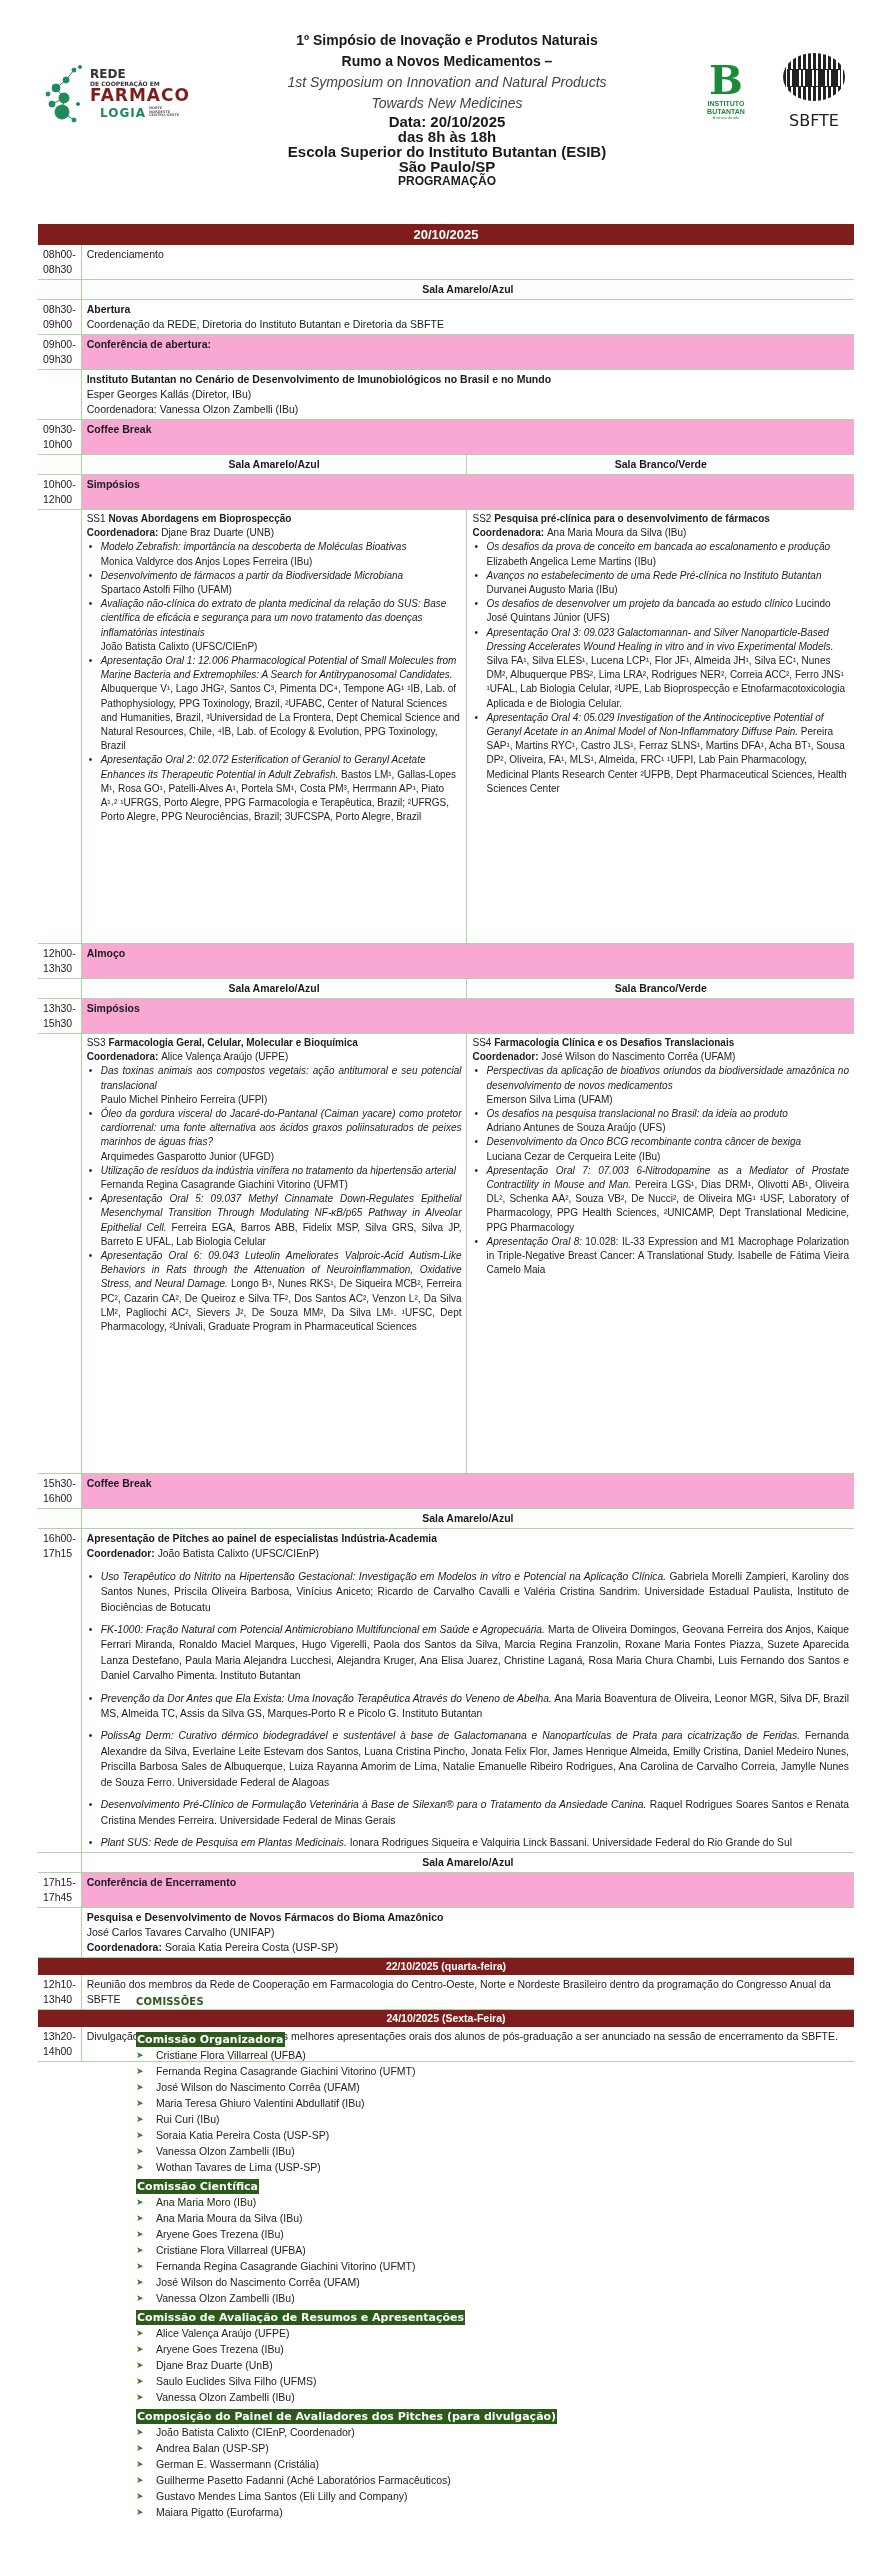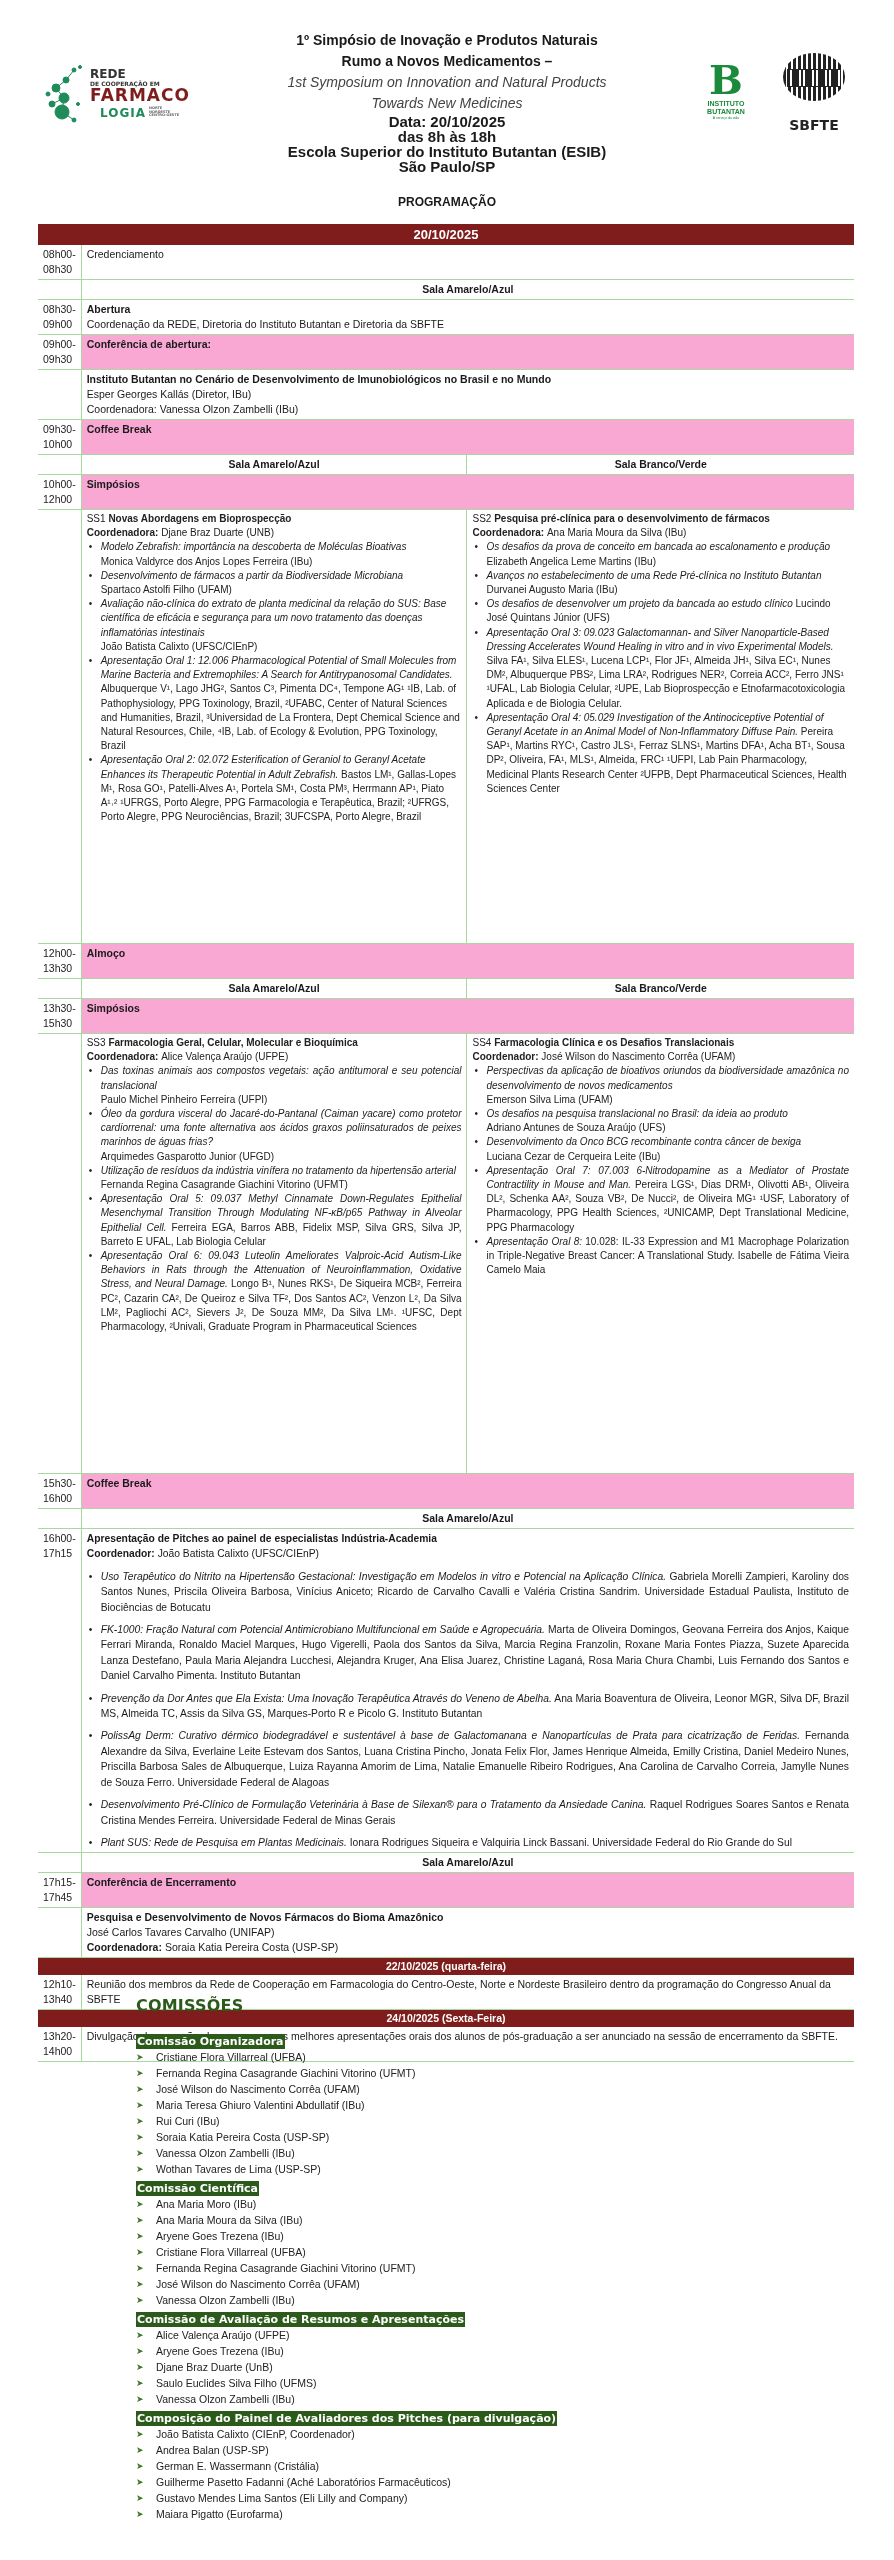--- a/index.html
+++ b/index.html
@@ -14,31 +14,31 @@
   .logo-rede .txt { position: absolute; left: 46px; top: 4px; color: #1f8a5a; font-family: "DejaVu Sans", sans-serif; font-weight: bold; line-height: 1; }
   .logo-rede .t1 { font-size: 12px; color: #333; }
   .logo-rede .t2 { font-size: 6px; color: #333; margin-top: 1px; }
   .logo-rede .t3 { font-size: 17px; letter-spacing: 1px; color: #7f1d1d; }
   .logo-rede .t4 { font-size: 12px; letter-spacing: 1px; color: #1f8a5a; display: inline-block; margin-left: 10px; }
   .logo-rede .t5 { font-size: 3.5px; color: #666; display: inline-block; vertical-align: middle; margin-left: 3px; line-height: 1.1; }
   .title-block { position: absolute; left: 240px; top: 30px; width: 414px; text-align: center; font-family: "Liberation Sans Narrow", "Liberation Sans", sans-serif; }
   .title-block .l1 { font-size: 14px; font-weight: bold; line-height: 21px; }
   .title-block .it { font-size: 14px; font-style: italic; color: #444; line-height: 21px; }
   .title-block .small { font-size: 15px; font-weight: bold; line-height: 15px; }
-  .title-block .prog { font-size: 12px; font-weight: bold; margin-top: 21px; }
+  .title-block .prog { font-size: 12px; font-weight: bold; margin-top: 0; }
   .logo-ib { position: absolute; left: 700px; top: 60px; width: 52px; height: 66px; text-align: center; }
   .logo-ib .b { font-size: 40px; font-weight: bold; color: #1b8a3a; font-family: "DejaVu Serif", serif; line-height: 40px; }
   .logo-ib .n { font-size: 7px; font-weight: bold; color: #1b8a3a; line-height: 8px; }
   .logo-ib .s { font-size: 3.5px; color: #1b8a3a; }
   .logo-sbfte { position: absolute; left: 777px; top: 53px; width: 74px; height: 70px; text-align: center; }
   .logo-sbfte .mark { width: 62px; height: 48px; margin: 0 auto; border-radius: 50%; background:
       repeating-linear-gradient(90deg, #222 0 3px, #fff 3px 5px); position: relative; overflow: hidden; }
   .logo-sbfte .mark::after { content:""; position:absolute; left:4px; right:4px; top:16px; height:16px; background:
       repeating-linear-gradient(90deg, #222 0 2px, #fff 2px 4px, #222 4px 11px, #fff 11px 13px); border: 1px solid #222; }
-  .logo-sbfte .n { font-size: 14px; font-weight: bold; color: #222; margin-top: 16px; font-family: "DejaVu Sans", sans-serif; }
+  .logo-sbfte .n { font-size: 16px; font-weight: normal; color: #222; margin-top: 10px; font-family: "DejaVu Sans", sans-serif; }
 
   .prog-table { position: absolute; left: 38px; top: 224px; width: 816px; border-collapse: collapse;
     font-family: "Liberation Sans Narrow", "Liberation Sans", sans-serif; font-size: 10.5px; line-height: 15px; }
   .prog-table td { vertical-align: top; padding: 2px 5px; border-bottom: 1px solid #a8d8a0; }
   .prog-table td.time { width: 99px; color: #222; }
   .prog-table td.content { border-left: 1px solid #a8d8a0; }
   .prog-table tr.day td { background: #7f1d1d; color: #fff; text-align: center; font-weight: bold; font-size: 13px; padding: 3px; border-bottom: none; }
   .prog-table tr.day.small td { font-size: 10.5px; padding: 1px; }
   .prog-table tr.hl td.content { background: #f9a8d4; font-weight: bold; }
   .prog-table tr.room td.content { text-align: center; font-weight: bold; }
@@ -49,21 +49,21 @@
   .ss ul { list-style: none; padding-left: 0; }
   .ss li { position: relative; padding-left: 14px; }
   .ss li::before { content: "•"; position: absolute; left: 2px; top: 0; }
   .ss.just li { text-align: justify; }
   .narrow { font-family: "Liberation Sans Narrow", "Liberation Sans", sans-serif; font-size: 10.3px; line-height: 15.4px; }
   .narrow ul { list-style: none; }
   .narrow li { position: relative; padding-left: 14px; text-align: justify; margin-top: 7px; }
   .narrow li::before { content: "•"; position: absolute; left: 2px; }
 
   .comissoes { position: absolute; left: 136px; top: 1996px; width: 600px; font-family: "Liberation Sans", sans-serif; }
-  .comissoes h2 { font-size: 16px; font-weight: 900; color: #2c5a1b; font-family: "DejaVu Sans", sans-serif; margin-bottom: 16px; letter-spacing: 0.2px; }
+  .comissoes h2 { font-size: 10px; font-weight: 900; color: #2c5a1b; font-family: "DejaVu Sans", sans-serif; margin-bottom: 22px; letter-spacing: 0.2px; }
   .comissoes h3 { display: inline-block; background: #2c5a1b; color: #fff; font-size: 11px; font-weight: bold; font-family: "DejaVu Sans", sans-serif; padding: 0 1px; line-height: 15px; margin-top: 2px; }
   .comissoes ul { list-style: none; margin-bottom: 1px; }
   .comissoes li { font-size: 10.5px; line-height: 16px; color: #222; padding-left: 20px; position: relative; }
   .comissoes li .arrow { position: absolute; left: 0; top: 0; color: #3c7a2a; font-size: 9px; }
 </style>
 </head>
 <body>
 
 <div class="header">
   <div class="logo-rede">

